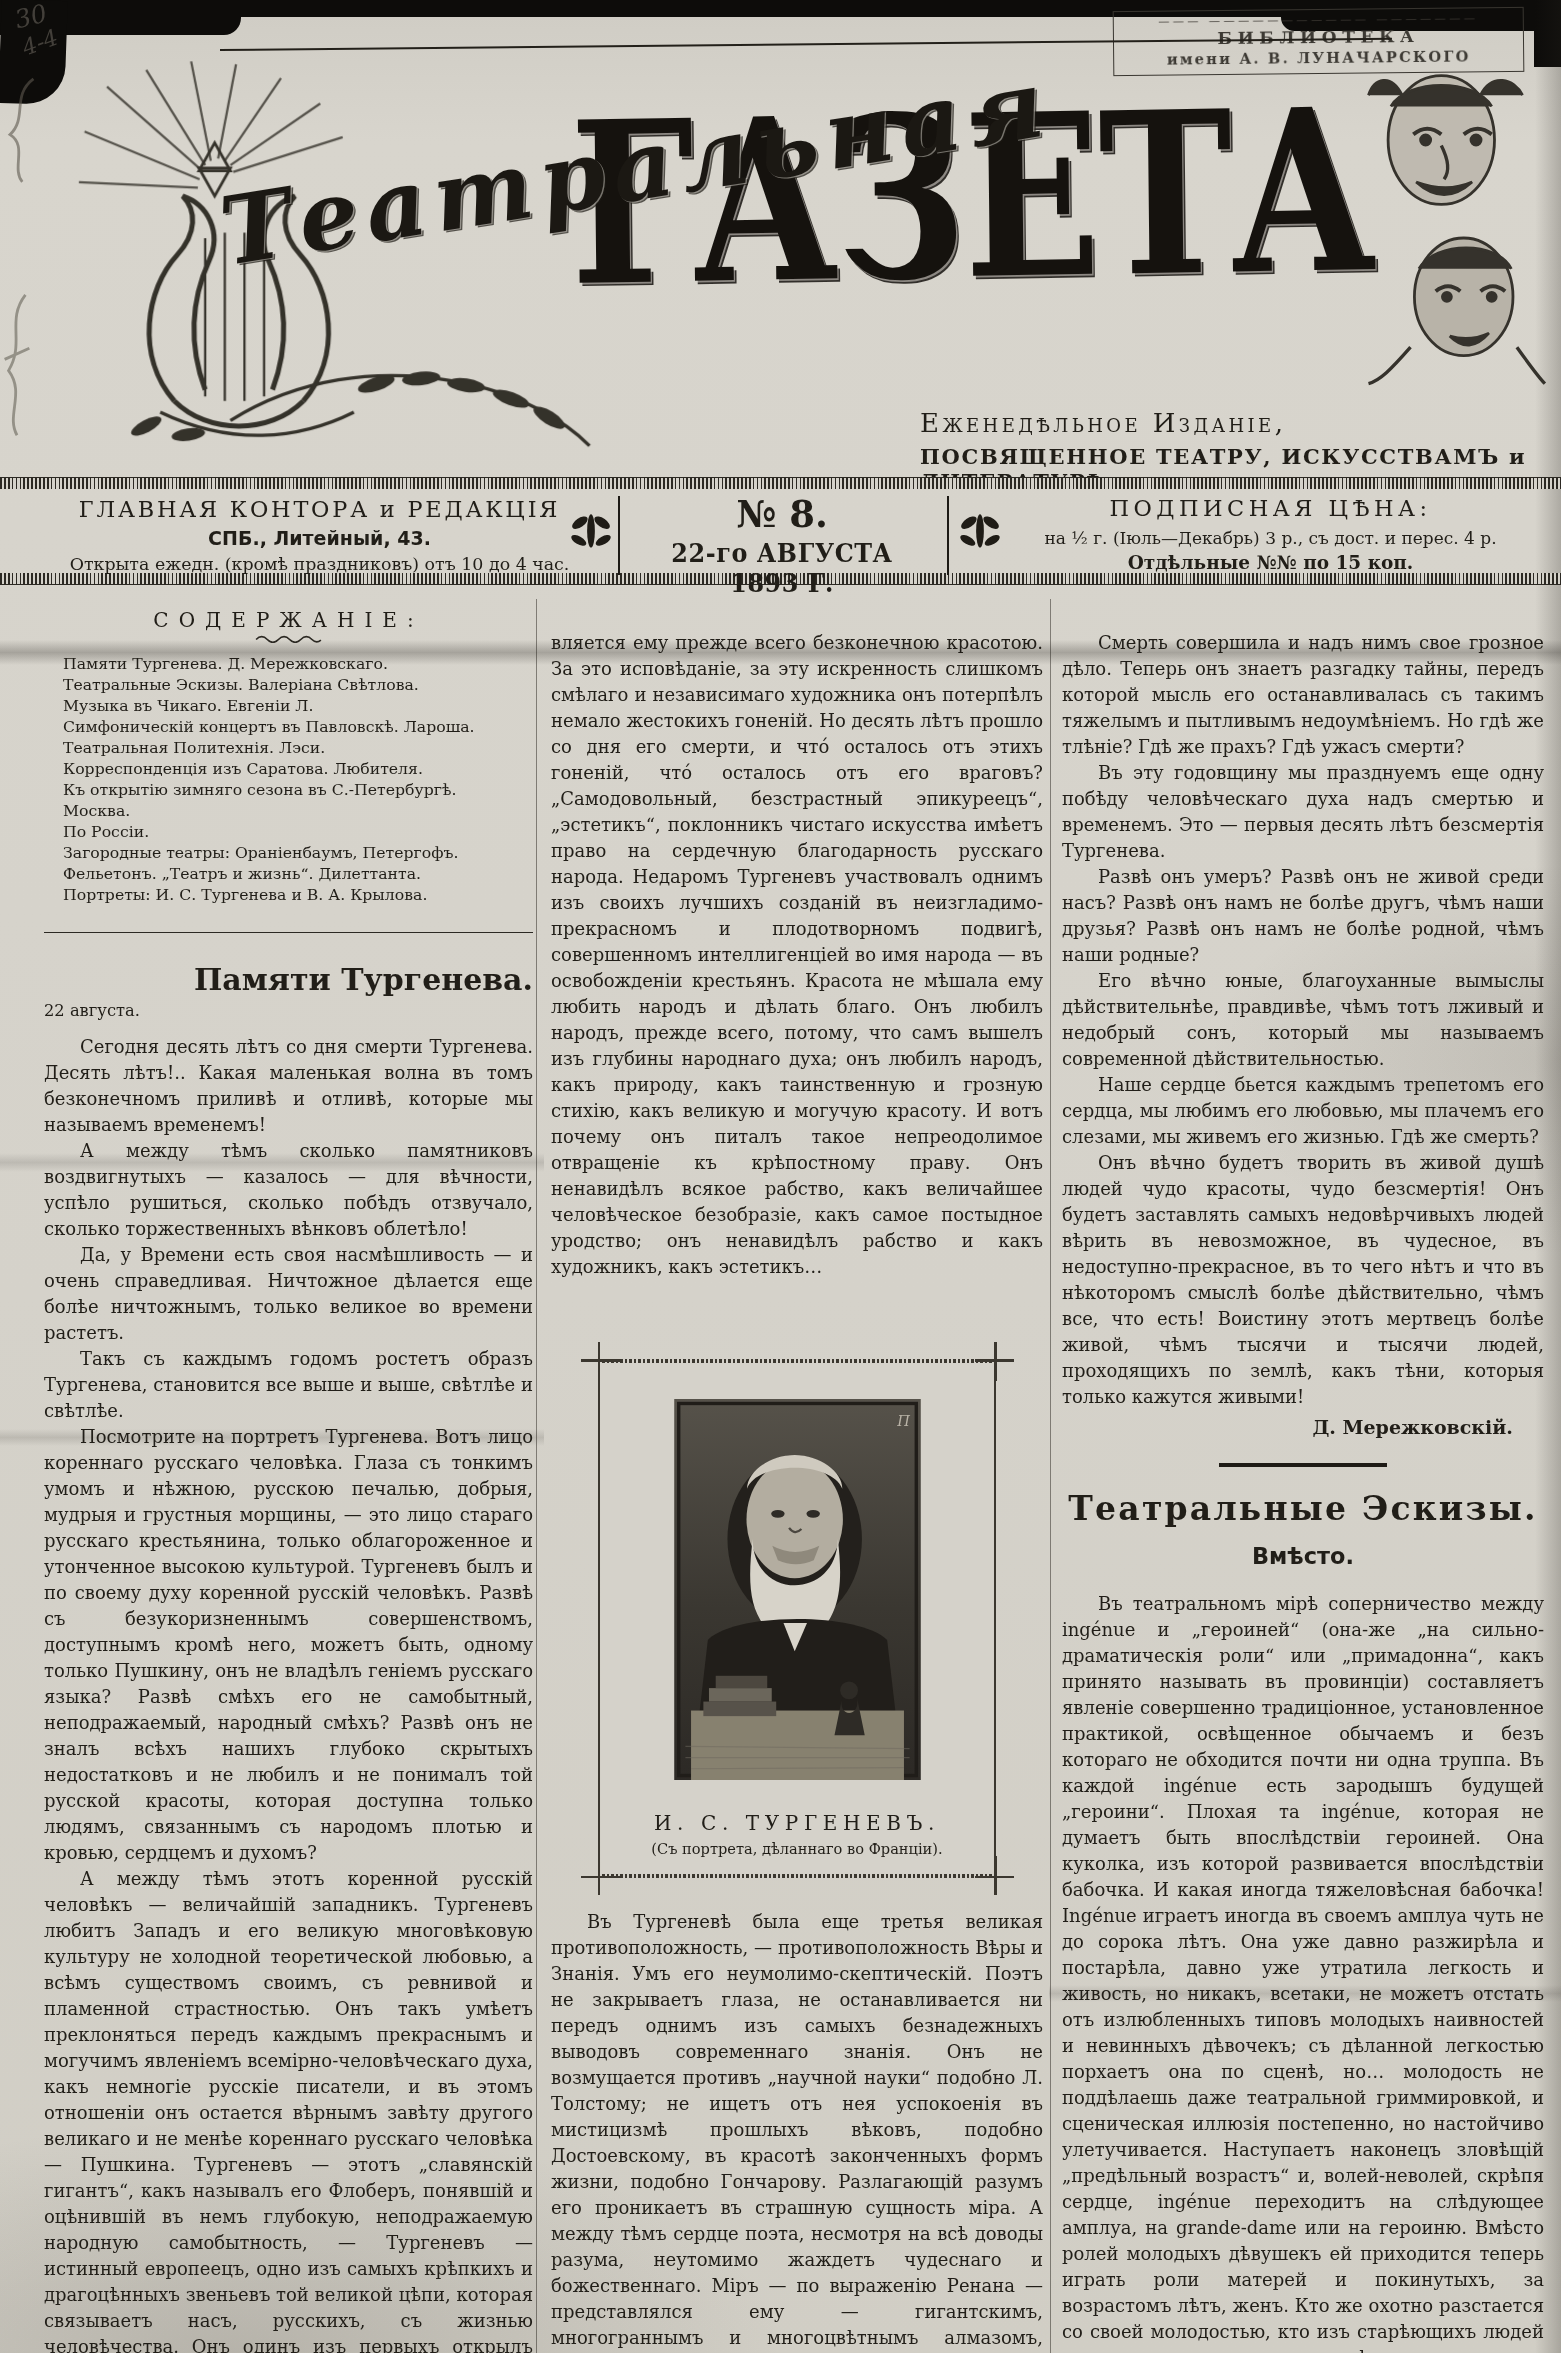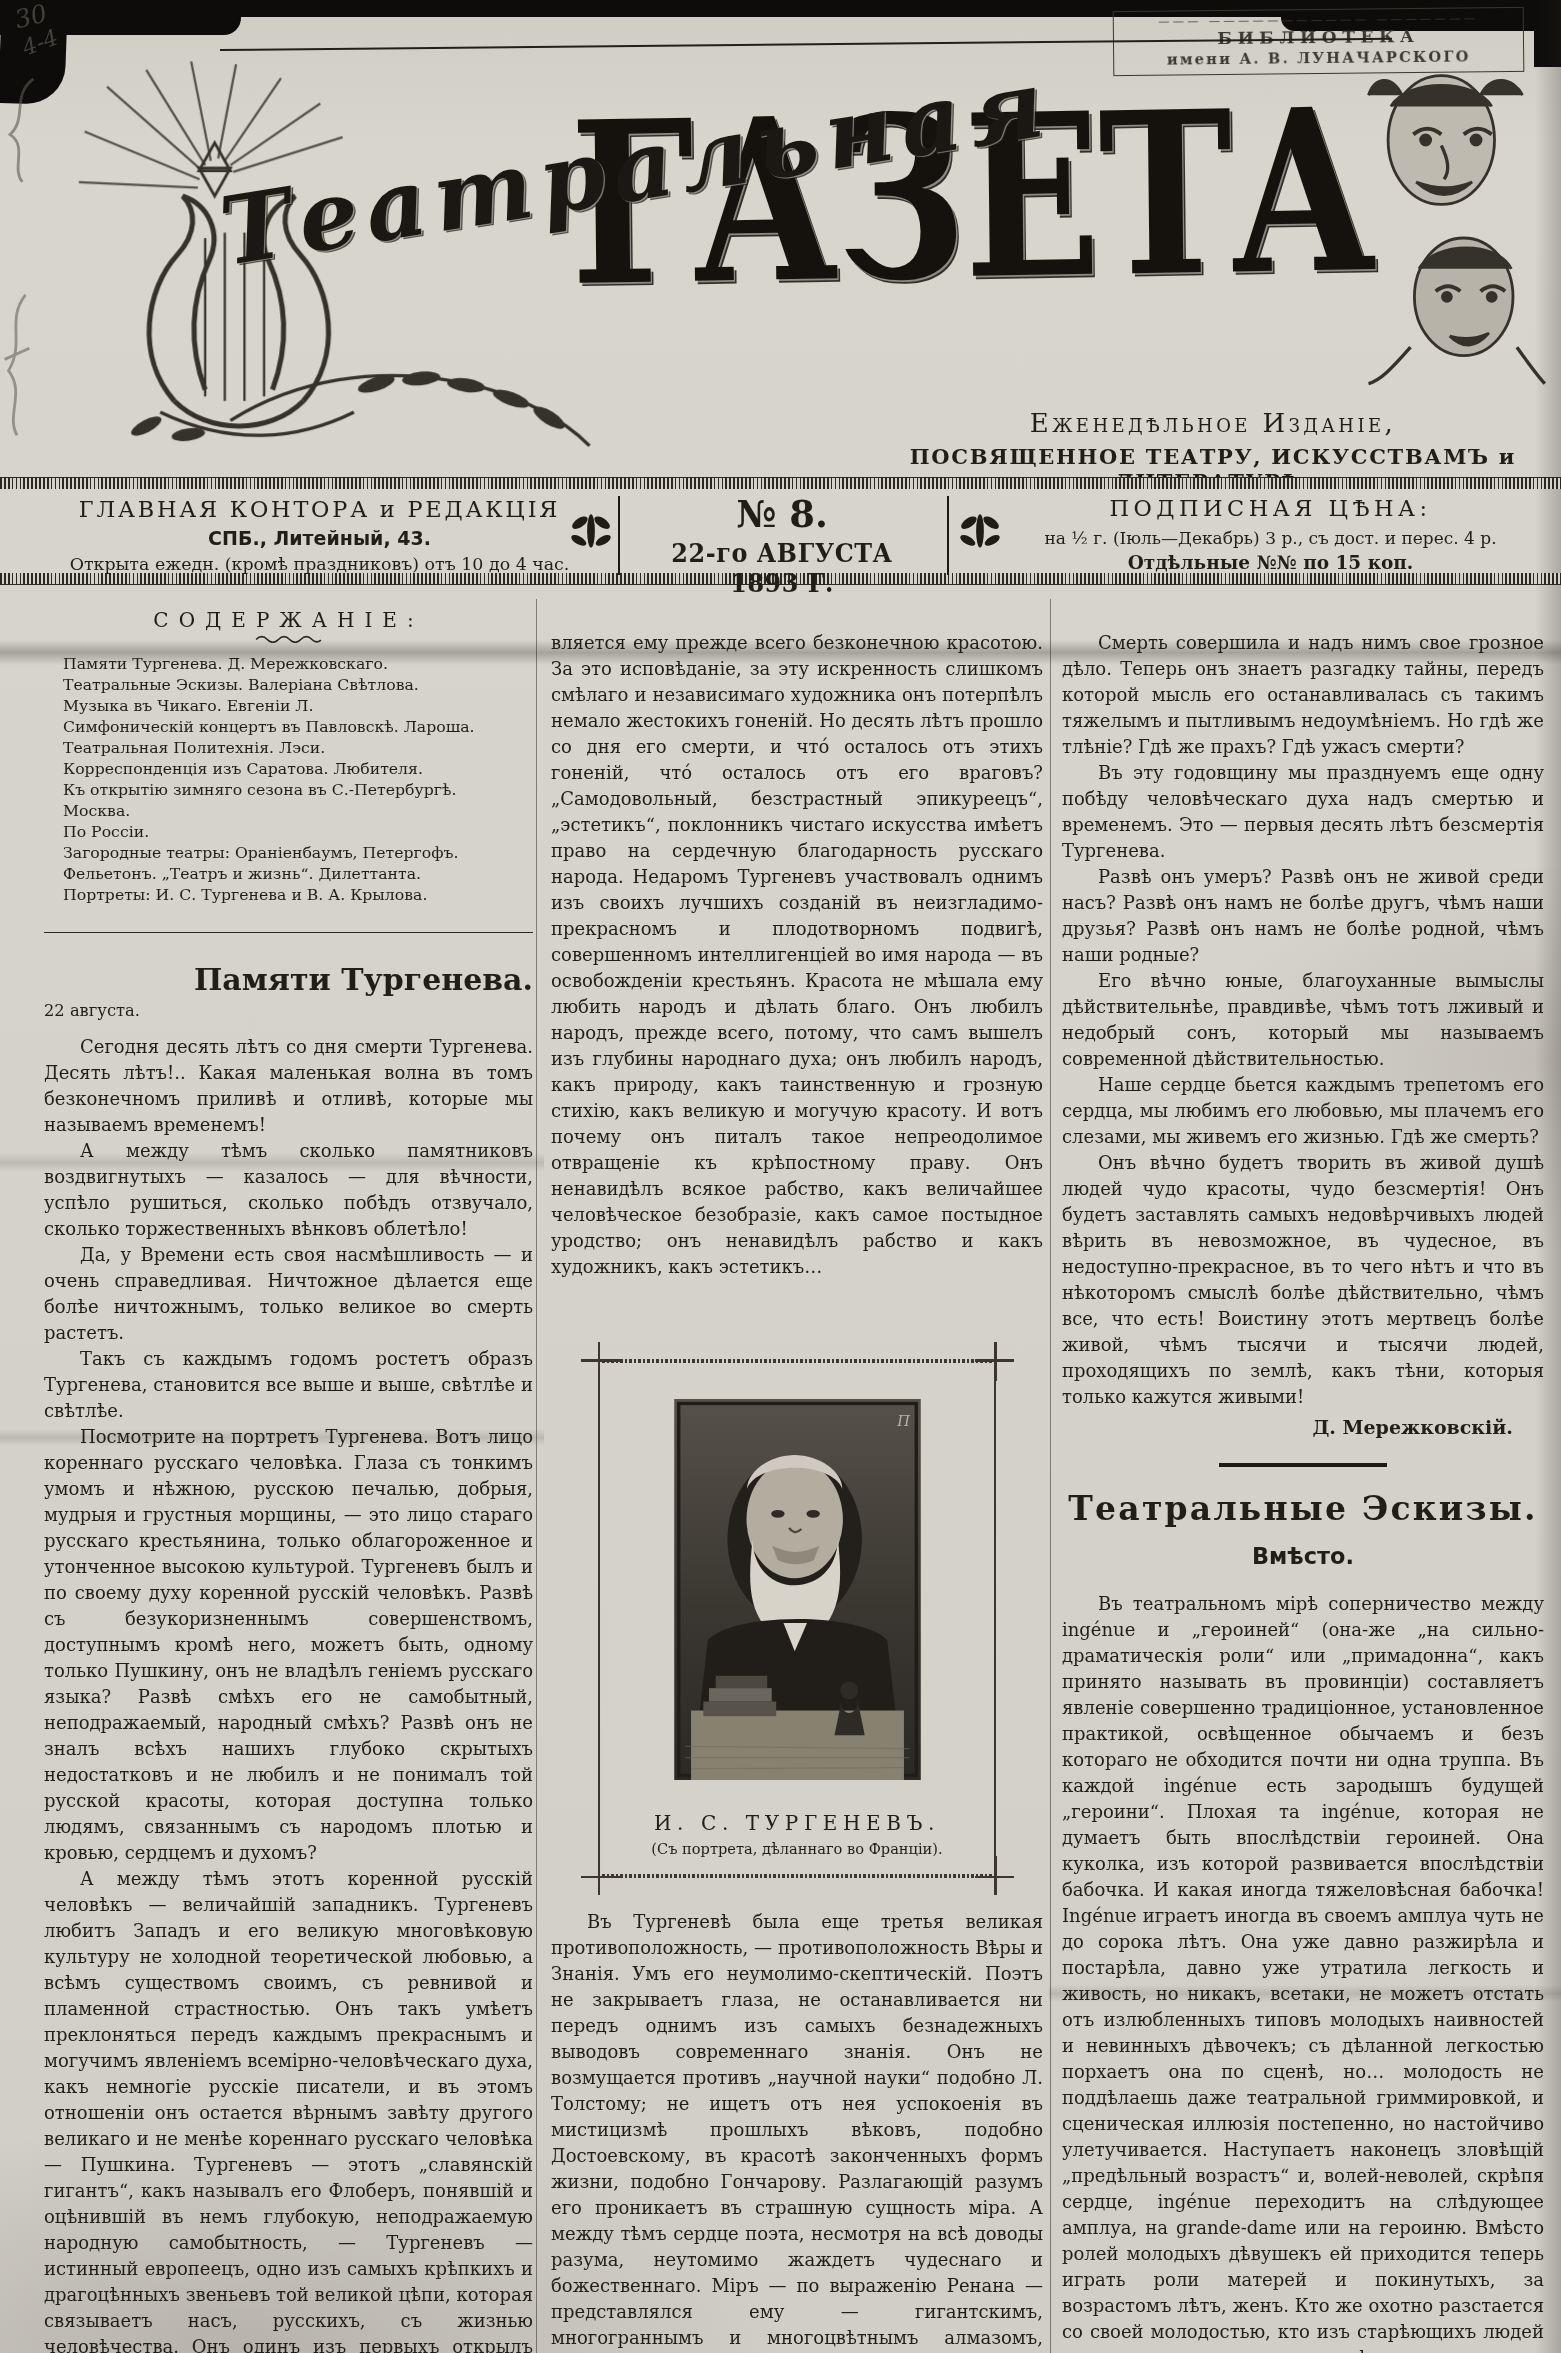--- a/index.html
+++ b/index.html
@@ -24,21 +24,21 @@
   #stamp .s2{font-size:17px;font-weight:bold;letter-spacing:5.6px;margin-top:1.1px;}
   #stamp .s3{font-size:14.6px;font-weight:bold;letter-spacing:2.2px;margin-top:1.1px;}
   
   #mast-rule{left:220px;top:49px;width:1172px;height:2.2px;background:#23201a;transform:rotate(-.55deg);transform-origin:left;}
   #gazeta{left:569px;top:84px;width:852px;height:247px;line-height:241px;font-size:224px;font-weight:bold;
     letter-spacing:-2.2px;color:#15120e;transform:scaleX(.8) rotate(-.8deg);transform-origin:left top;
     text-shadow:1.7px 1.7px 0 rgba(213,210,202,.55),3.4px 3.4px 0 rgba(21,18,14,.85);white-space:nowrap;}
   #teatralnaya{left:213px;top:178px;width:785px;font-size:94px;font-weight:bold;font-style:italic;
     letter-spacing:7.9px;color:#1b1813;transform:rotate(-9deg);transform-origin:left top;white-space:nowrap;
     text-shadow:1.1px 1.1px 0 rgba(213,210,202,.5),2.2px 2.2px 0 rgba(27,24,19,.7);}
-  #subtitle{left:896px;top:408px;width:634px;text-align:center;}
+  #subtitle{left:920px;top:408px;width:634px;text-align:left;}
   #subtitle .l1{font-size:26px;letter-spacing:3.4px;font-variant:small-caps;}
   #subtitle .l2{font-size:21px;font-weight:bold;letter-spacing:1.7px;margin-top:5.6px;}
   
   .hatch{left:0;width:1562px;height:11.2px;background:repeating-linear-gradient(90deg,#2c2923 0 1.7px,#d5d2ca 1.7px 3.9px);}
   #hatch-top{top:477px;border-top:1.1px solid #2c2923;}
   #hatch-bot{top:573px;border-bottom:1.1px solid #2c2923;}
   #office{left:67px;top:496px;width:505px;text-align:center;}
   #office .l1{font-size:22.4px;letter-spacing:2.8px;}
   #office .l2{font-family:"DejaVu Sans",sans-serif;font-size:19px;font-weight:bold;margin-top:4.5px;}
   #office .l3{font-size:17.4px;margin-top:5.6px;}
@@ -238,21 +238,21 @@
         <li>Фельетонъ. „Театръ и жизнь“. Дилеттанта.</li>
         <li>Портреты: И. С. Тургенева и В. А. Крылова.</li>
       </ul>
     </div>
 
     <h1 class="art-title">Памяти Тургенева.</h1>
     <div class="art-date">22 августа.</div>
 
     <p>Сегодня десять лѣтъ со дня смерти Тургенева. Десять лѣтъ!.. Какая маленькая волна въ томъ безконечномъ приливѣ и отливѣ, которые мы называемъ временемъ!</p>
     <p>А между тѣмъ сколько памятниковъ воздвигнутыхъ — казалось — для вѣчности, успѣло рушиться, сколько побѣдъ отзвучало, сколько торжественныхъ вѣнковъ облетѣло!</p>
-    <p>Да, у Времени есть своя насмѣшливость — и очень справедливая. Ничтожное дѣлается еще болѣе ничтожнымъ, только великое во смерть растетъ.</p>
+    <p>Да, у Времени есть своя насмѣшливость — и очень справедливая. Ничтожное дѣлается еще болѣе ничтожнымъ, только великое во времени растетъ.</p>
     <p>Такъ съ каждымъ годомъ ростетъ образъ Тургенева, становится все выше и выше, свѣтлѣе и свѣтлѣе.</p>
     <p>Посмотрите на портретъ Тургенева. Вотъ лицо кореннаго русскаго человѣка. Глаза съ тонкимъ умомъ и нѣжною, русскою печалью, добрыя, мудрыя и грустныя морщины, — это лицо стараго русскаго крестьянина, только облагороженное и утонченное высокою культурой. Тургеневъ былъ и по своему духу коренной русскій человѣкъ. Развѣ съ безукоризненнымъ совершенствомъ, доступнымъ кромѣ него, можетъ быть, одному только Пушкину, онъ не владѣлъ геніемъ русскаго языка? Развѣ смѣхъ его не самобытный, неподражаемый, народный смѣхъ? Развѣ онъ не зналъ всѣхъ нашихъ глубоко скрытыхъ недостатковъ и не любилъ и не понималъ той русской красоты, которая доступна только людямъ, связаннымъ съ народомъ плотью и кровью, сердцемъ и духомъ?</p>
     <p>А между тѣмъ этотъ коренной русскій человѣкъ — величайшій западникъ. Тургеневъ любитъ Западъ и его великую многовѣковую культуру не холодной теоретической любовью, а всѣмъ существомъ своимъ, съ ревнивой и пламенной страстностью. Онъ такъ умѣетъ преклоняться передъ каждымъ прекраснымъ и могучимъ явленіемъ всемірно-человѣческаго духа, какъ немногіе русскіе писатели, и въ этомъ отношеніи онъ остается вѣрнымъ завѣту другого великаго и не менѣе кореннаго русскаго человѣка — Пушкина. Тургеневъ — этотъ „славянскій гигантъ“, какъ называлъ его Флоберъ, понявшій и оцѣнившій въ немъ глубокую, неподражаемую народную самобытность, — Тургеневъ — истинный европеецъ, одно изъ самыхъ крѣпкихъ и драгоцѣнныхъ звеньевъ той великой цѣпи, которая связываетъ насъ, русскихъ, съ жизнью человѣчества. Онъ одинъ изъ первыхъ открылъ удивленному Западу всю глубину, всю прелесть и силу русскаго духа.</p>
 
   </div>
 
   <div class="abs col body" id="col2" style="padding-top:31px;">
     <p class="cont">вляется ему прежде всего безконечною красотою. За это исповѣданіе, за эту искренность слишкомъ смѣлаго и независимаго художника онъ потерпѣлъ немало жестокихъ гоненій. Но десять лѣтъ прошло со дня его смерти, и что́ осталось отъ этихъ гоненій, что́ осталось отъ его враговъ? „Самодовольный, безстрастный эпикуреецъ“, „эстетикъ“, поклонникъ чистаго искусства имѣетъ право на сердечную благодарность русскаго народа. Недаромъ Тургеневъ участвовалъ однимъ изъ своихъ лучшихъ созданій въ неизгладимо-прекрасномъ и плодотворномъ подвигѣ, совершенномъ интеллигенціей во имя народа — въ освобожденіи крестьянъ. Красота не мѣшала ему любить народъ и дѣлать благо. Онъ любилъ народъ, прежде всего, потому, что самъ вышелъ изъ глубины народнаго духа; онъ любилъ народъ, какъ природу, какъ таинственную и грозную стихію, какъ великую и могучую красоту. И вотъ почему онъ питалъ такое непреодолимое отвращеніе къ крѣпостному праву. Онъ ненавидѣлъ всякое рабство, какъ величайшее человѣческое безобразіе, какъ самое постыдное уродство; онъ ненавидѣлъ рабство и какъ художникъ, какъ эстетикъ…</p>
 
     <div id="frame-wrap">

